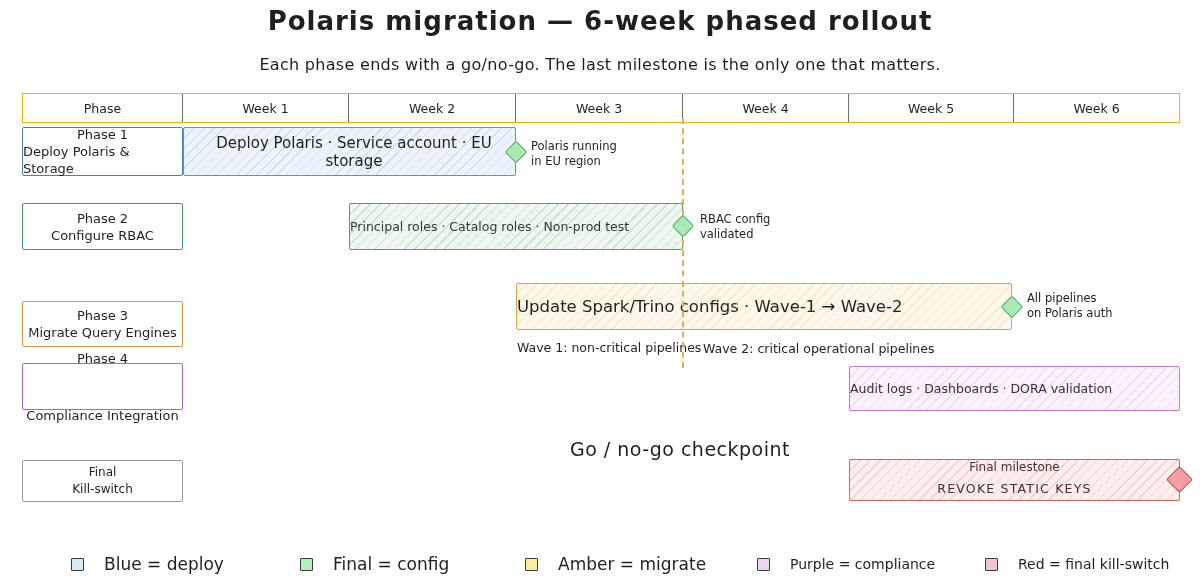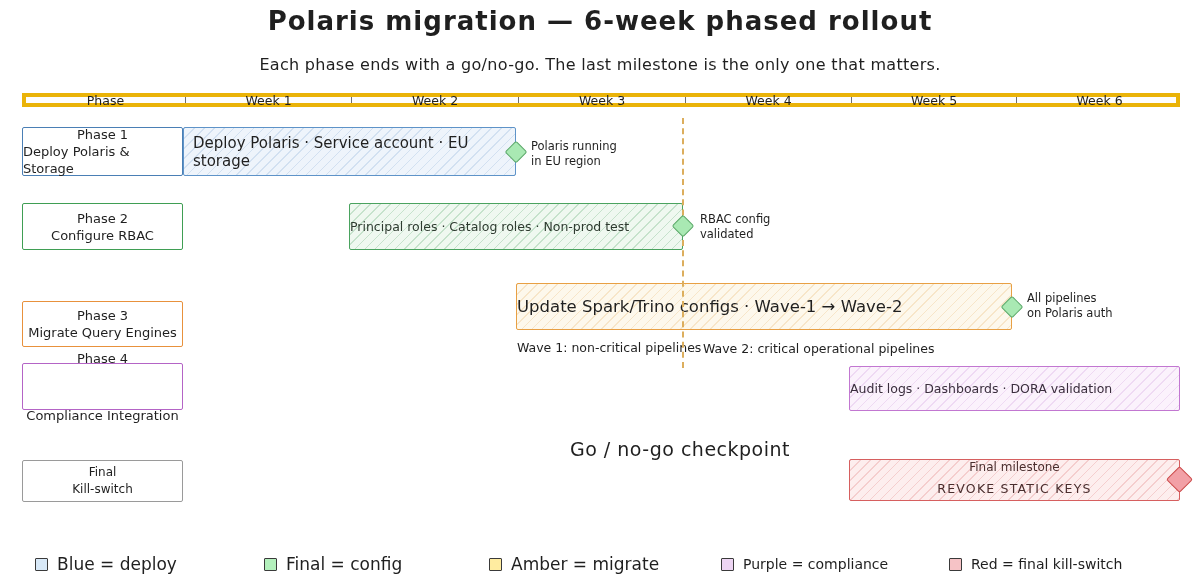--- a/index.html
+++ b/index.html
@@ -5,22 +5,22 @@
   * { margin:0; padding:0; box-sizing:border-box; }
   body { background:#ffffff; font-family:"DejaVu Sans","Liberation Sans",sans-serif; color:#1f1f1f; }
   #canvas { position:relative; width:1200px; height:586px; background:#ffffff; overflow:hidden; }
 
   .title { position:absolute; top:6px; left:0; width:100%; text-align:center;
            font-size:26px; font-weight:600; letter-spacing:1px; }
   .subtitle { position:absolute; top:55px; left:0; width:100%; text-align:center;
               font-size:16px; font-weight:400; letter-spacing:0.3px; }
 
   
-  .header { position:absolute; left:22px; top:93px; width:1158px; height:14px;
-            display:flex; border:4px solid #eab308; background:#fdfdfd; }
+  .header { position:absolute; left:22px; top:93px; width:1158px; height:30px;
+            display:flex; border:1px solid #eab308; background:#fdfdfd; }
   .hcell { flex:0 0 auto; display:flex; align-items:center; justify-content:center;
            font-size:12.5px; border-right:1px solid #6e6e6e; height:100%; }
   .hcell:last-child { border-right:none; }
   .hc0 { width:160px; } .hc1 { width:166px; } .hc2 { width:167px; } .hc3 { width:167px; }
   .hc4 { width:166px;text-align:right; } .hc5 { width:165px; } .hc6 { width:165px; }
 
   
   .dashline { position:absolute; left:682px; top:118px; height:250px; width:0;
               border-left:2px dashed #dcae5d; z-index:5; }
 
@@ -34,21 +34,21 @@
   .plabel3 { top:283px; height:46px; border:1.5px solid #e8913c;margin-top:18px; }
   .plabel4 { top:363px; height:47px; border:1.5px solid #b464c6;gap:40px; }
   .plabel5 { top:460px; height:42px; border:1.5px solid #9a9a9a; font-size:12px; }
 
   
   .bar { position:absolute; display:flex; align-items:center; 
          z-index:1; border-radius:2px; }
   .bar1 { left:183px; top:127px; width:333px; height:49px;
           border:1.5px solid #5e93c8;
           background:#eef4fb repeating-linear-gradient(135deg, rgba(110,155,205,0.22) 0 1px, transparent 1px 7px);
-          justify-content:flex-start; padding-left:9px; font-size:15px; }
+          justify-content:flex-start; padding-left:9px; font-size:15px;text-align:center; }
   .bar2 { left:349px; top:203px; width:334px; height:47px;
           border:1.5px solid #4aa35f;
           background:#eff8f0 repeating-linear-gradient(135deg, rgba(90,170,110,0.28) 0 1px, transparent 1px 7px);
           font-size:12.5px; color:#2e3b30; }
   .bar3 { left:516px; top:283px; width:496px; height:47px;
           border:1.5px solid #e8a044;
           background:#fdf8ec repeating-linear-gradient(135deg, rgba(230,175,95,0.25) 0 1px, transparent 1px 7px);
           font-size:16.5px; }
   .bar4 { left:849px; top:366px; width:331px; height:45px;
           border:1.5px solid #c277d1;
@@ -77,21 +77,21 @@
 
   .wave { position:absolute; font-size:12.5px; z-index:2; }
   .wave1 { left:517px; top:340px; }
   .wave2 { left:703px; top:341px; }
 
   .checkpoint { position:absolute; left:540px; top:438px; width:280px; text-align:center;
                 font-size:19px; font-weight:500; letter-spacing:0.5px; }
 
   
   .legend-item { position:absolute; top:551px; height:26px; display:flex;
-                 align-items:center; gap:9px; }
+                 align-items:center; gap:20px;margin-left:36px; }
   .li1 { left:35px; }  .li2 { left:264px; } .li3 { left:489px; }
   .li4 { left:721px; } .li5 { left:949px; }
   .swatch { width:13px; height:13px; border:1.5px solid #3a3a3a; border-radius:1px; flex:0 0 auto; }
   .sw-blue   { background:#d8e9f8; }
   .sw-green  { background:#b3f0bc; }
   .sw-amber  { background:#ffeca0; }
   .sw-purple { background:#edd5f3; }
   .sw-red    { background:#f6c3c6; }
   .li1 .ltext, .li2 .ltext, .li3 .ltext { font-size:17px; }
   .li4 .ltext, .li5 .ltext { font-size:14px; }

